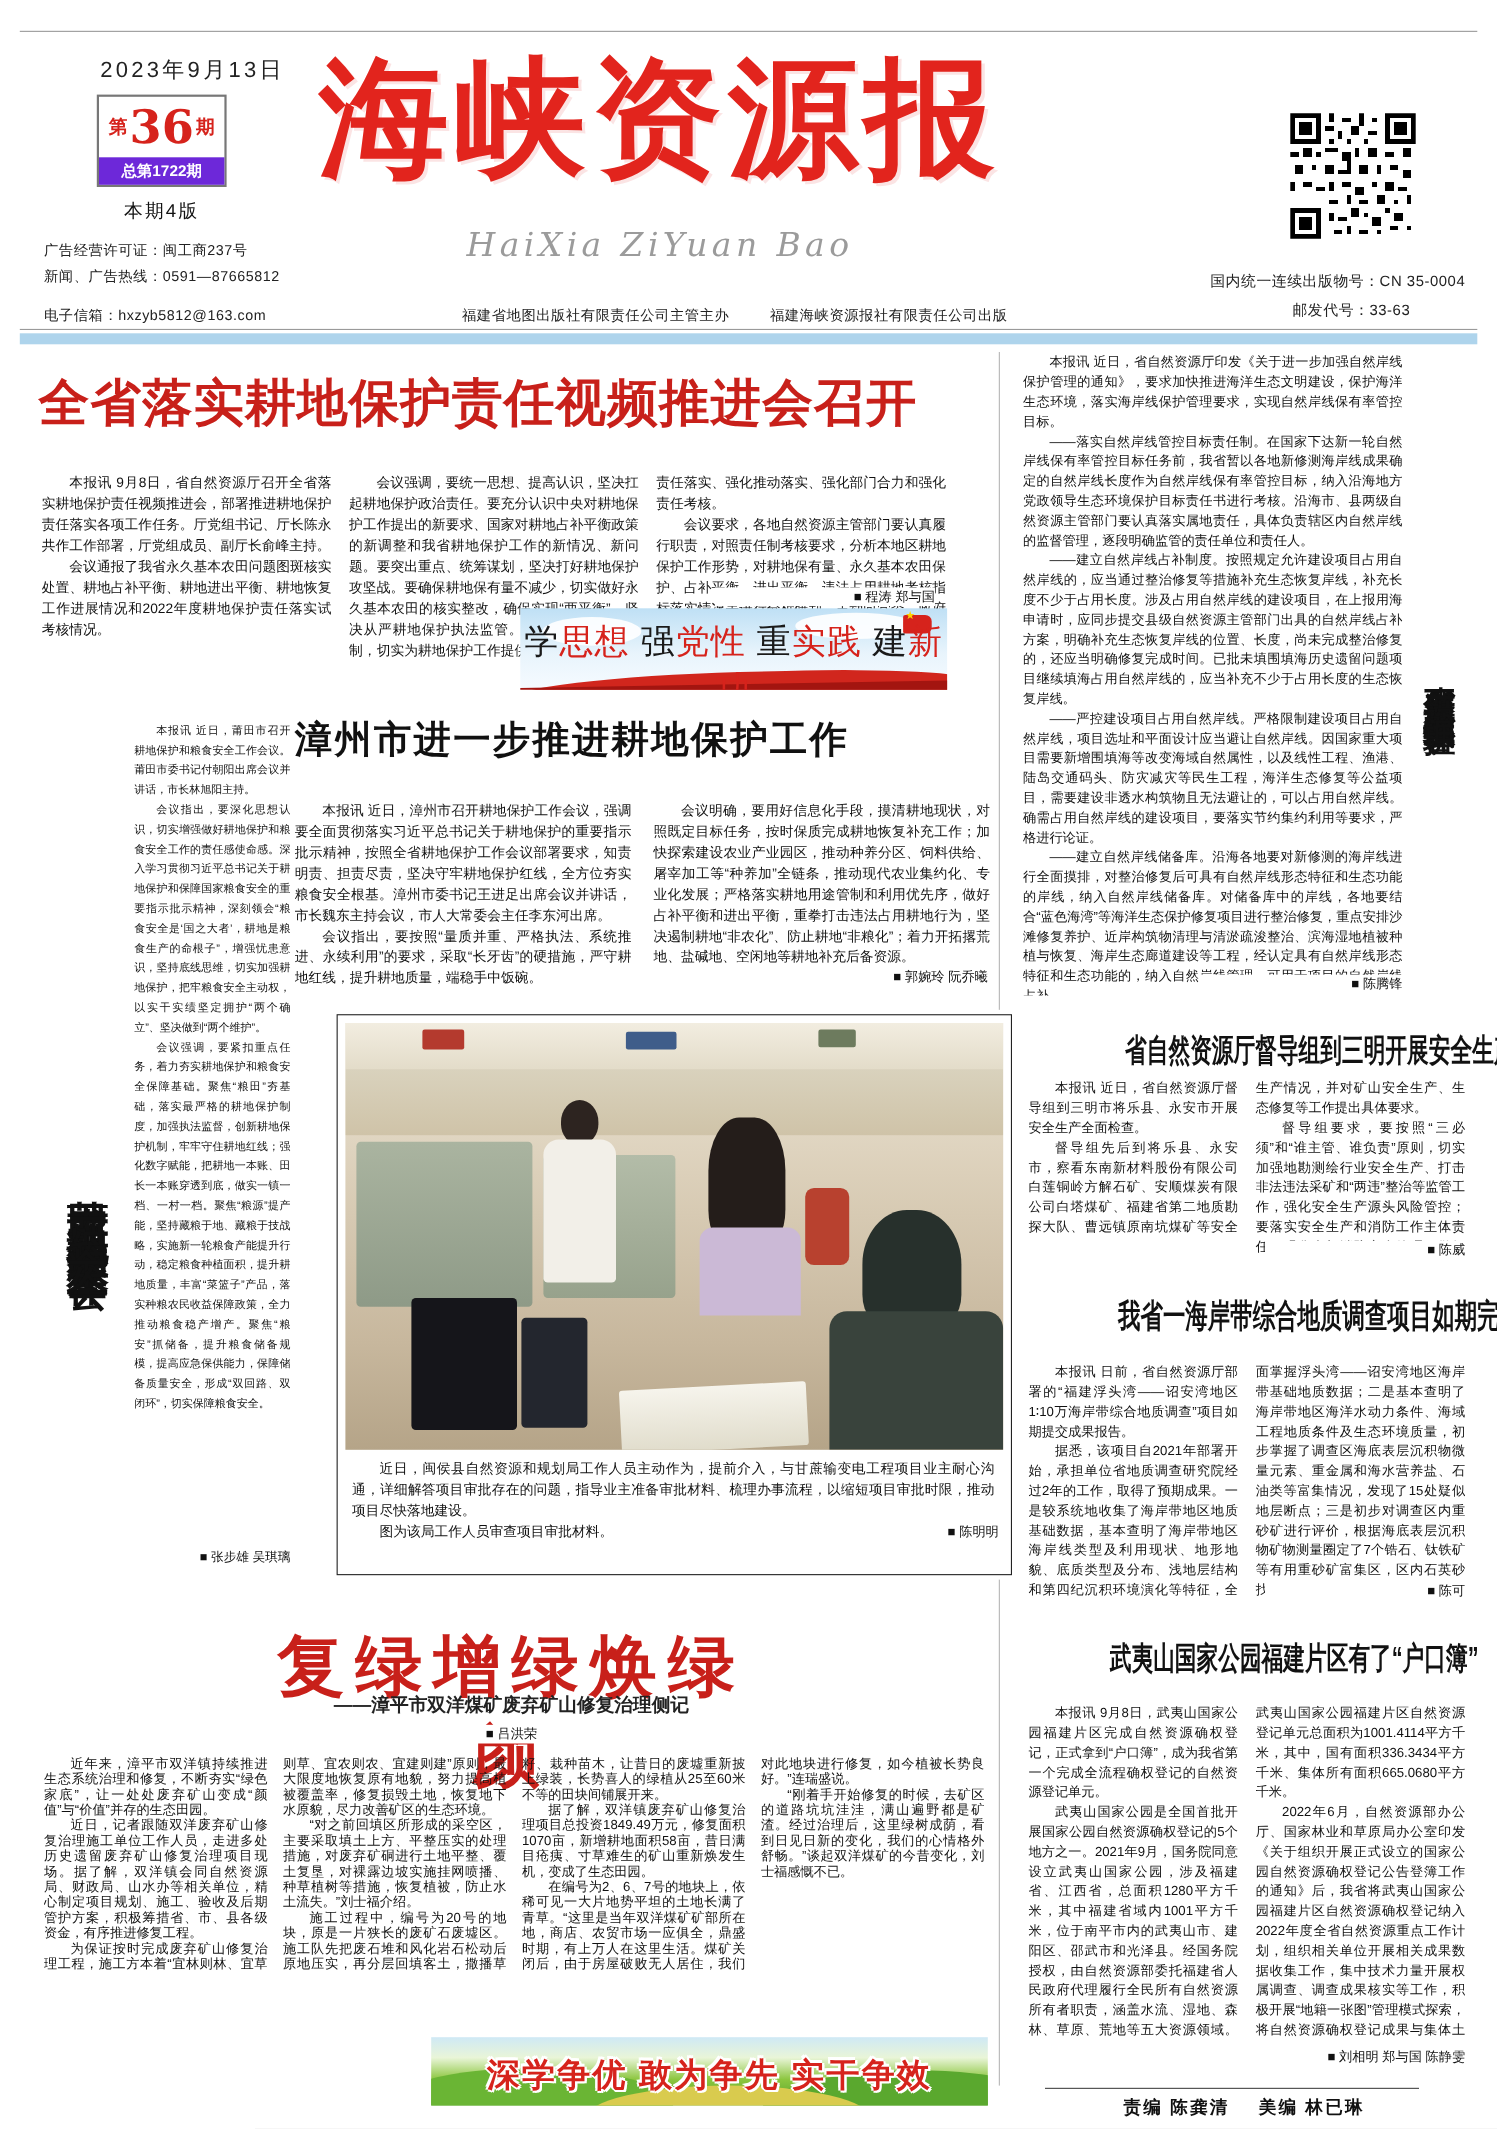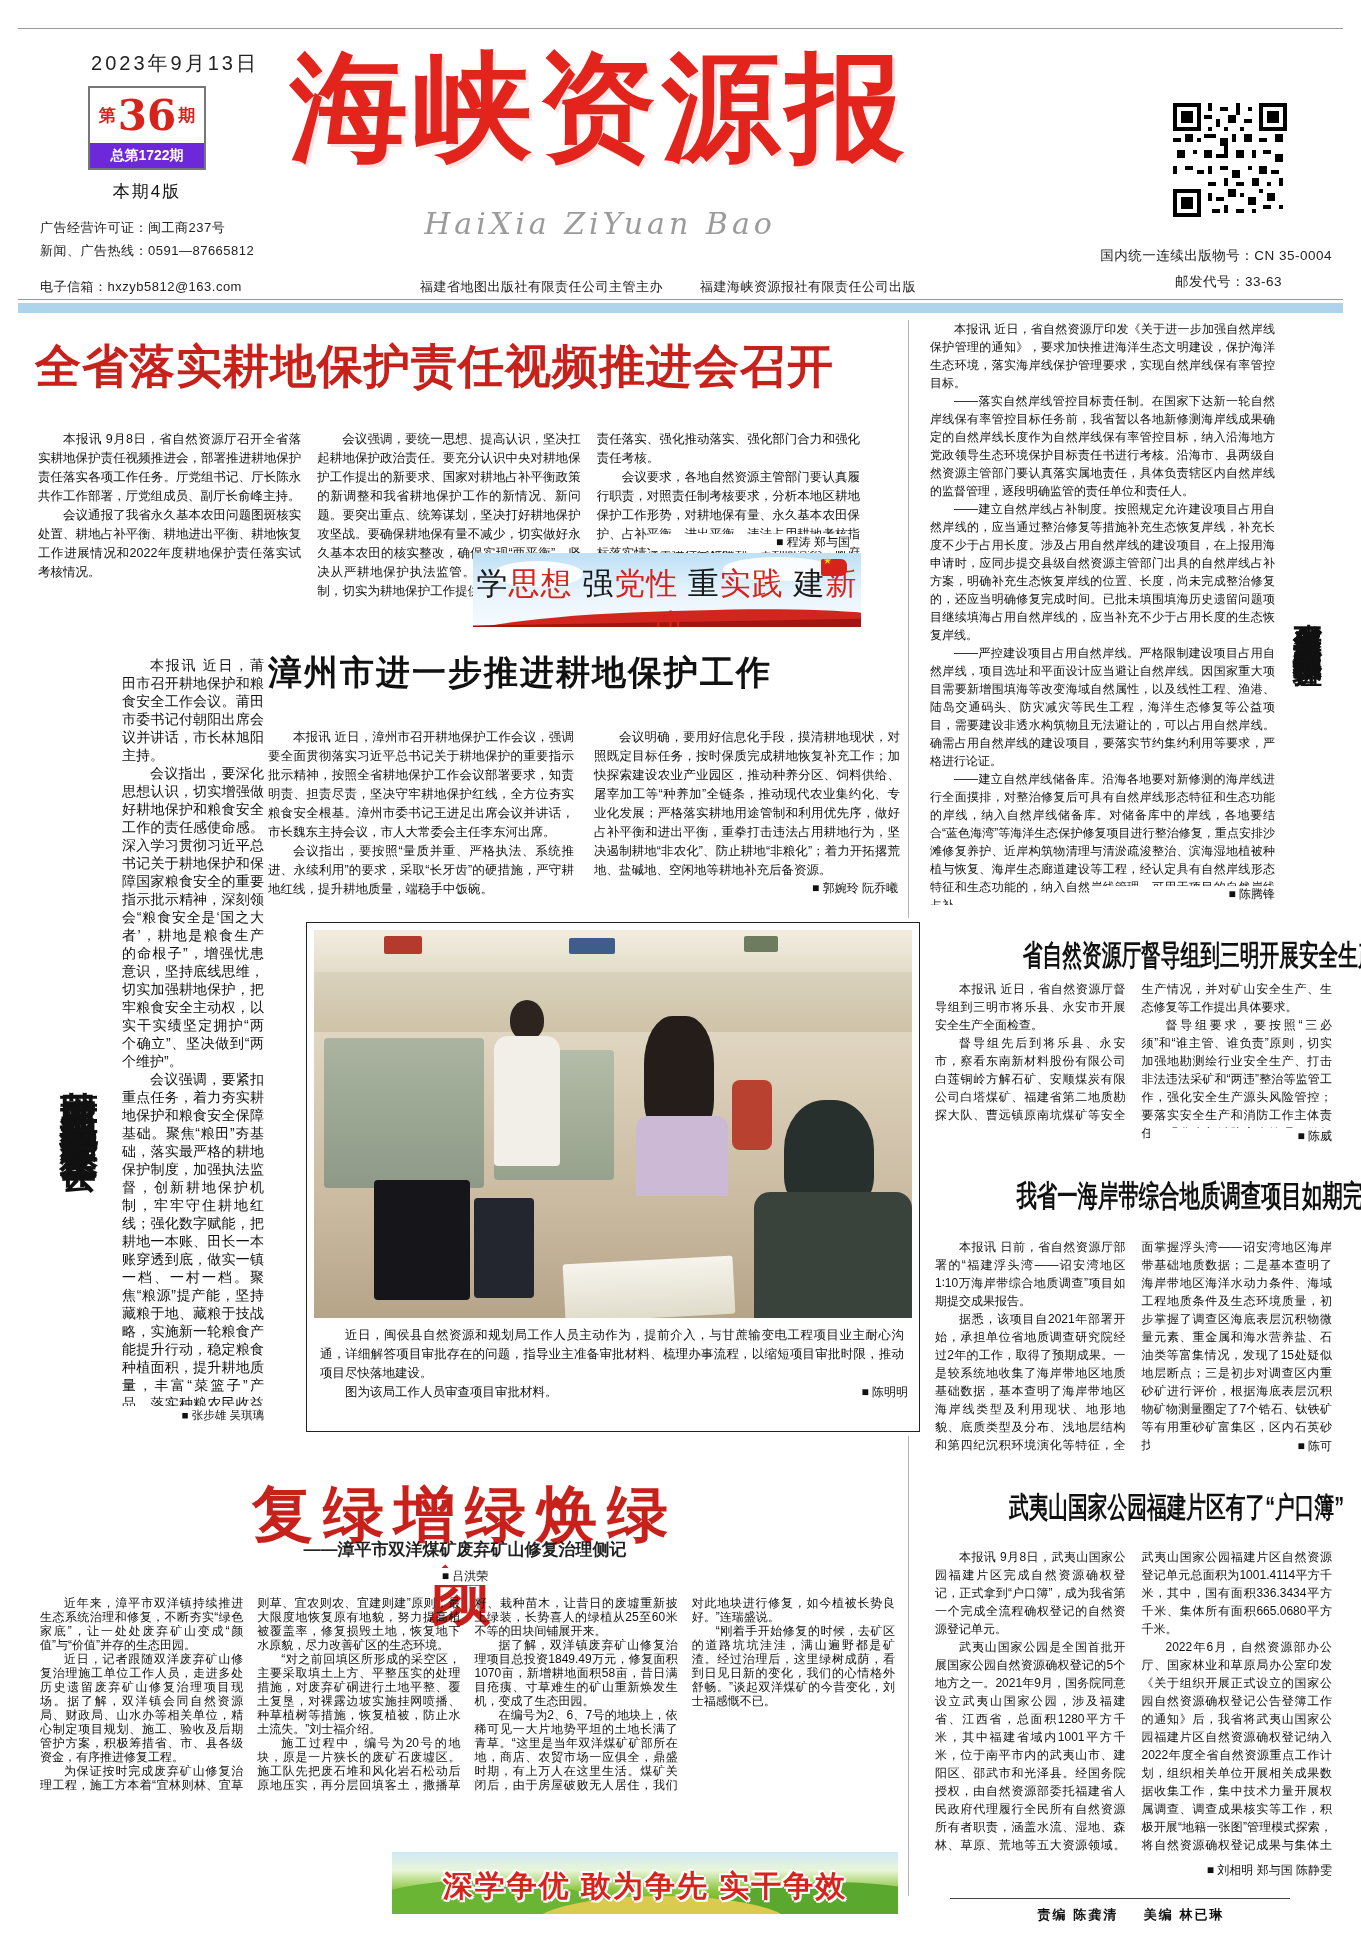--- a/index.html
+++ b/index.html
@@ -50,21 +50,21 @@
   .cloud{position:absolute;background:#fff;border-radius:50%;opacity:.9;}
   .slogan-ribbon{position:absolute;left:-10px;bottom:-6px;width:420px;height:22px;background:#d1261d;
      border-radius:50% 40% 0 0/90% 60% 0 0;transform:rotate(-1.5deg);}
   .slogan-ribbon2{position:absolute;left:-10px;bottom:-11px;width:420px;height:16px;background:#a31510;transform:rotate(-1deg);}
   .slogan-text{position:absolute;left:0;top:10px;width:100%;text-align:center;font-size:31px;font-weight:400;color:#1a1a1a;letter-spacing:1px;}
   .slogan-text .red{color:#d6231c;}
   .flag{position:absolute;right:14px;top:6px;width:26px;height:17px;background:#d6231c;border-radius:2px 6px 6px 2px;}
   .flag:after{content:"★";position:absolute;left:2px;top:-4px;color:#ffd200;font-size:10px;}
   
   .pt-vtitle{left:40px;top:754px;width:78px;height:680px;font-size:38px;letter-spacing:4px;line-height:78px;text-align:center;}
-  .pt-body{left:122px;top:656px;width:142px;height:750px;font-size:14px;line-height:18px;}
+  .pt-body{left:122px;top:656px;width:142px;height:750px;font-size:10px;line-height:18px;}
   .pt-byline{left:122px;top:1408px;width:142px;font-size:11.5px;}
   
   .zz-headline{left:268px;top:650px;width:632px;font-size:34px;letter-spacing:2px;}
   .zz-body{left:268px;top:728px;width:632px;height:174px;column-count:2;column-gap:20px;}
   .zz-byline{left:700px;top:880px;width:198px;}
   
   .photo-box{left:306px;top:922px;width:614px;height:510px;border:1px solid #222;box-sizing:border-box;background:#fff;}
   .photo{left:314px;top:930px;width:598px;height:388px;overflow:hidden;
      background:linear-gradient(180deg,#ece6d8 0%,#dcd0ba 35%,#c7b79d 75%,#b5a488 100%);}
   .ph{position:absolute;}
@@ -93,21 +93,21 @@
   .gr-byline{left:360px;top:1568px;width:210px;text-align:center;font-size:12px;}
   .gr-body{left:40px;top:1596px;width:855px;height:330px;column-count:4;column-gap:14px;font-size:12px;line-height:14px;}
   
   .green-banner{left:392px;top:1852px;width:506px;height:62px;overflow:hidden;
      background:linear-gradient(180deg,#cfe9f5 0%,#e9f5d8 30%,#8cc63f 62%,#53a02b 100%);}
   .hill{position:absolute;border-radius:50%;}
   .gb-text{position:absolute;left:0;top:14px;width:100%;text-align:center;font-size:30px;font-weight:900;color:#d6231c;letter-spacing:2px;
      text-shadow:-2px 0 #fff,2px 0 #fff,0 -2px #fff,0 2px #fff,2px 2px #fff,-2px -2px #fff;}
   
   .credits-rule{left:950px;top:1898px;width:340px;height:1px;background:#444;}
-  .credits{left:930px;top:1906px;width:402px;text-align:center;font-size:13px;letter-spacing:2px;font-weight:bold;}
+  .credits{left:930px;top:1906px;width:402px;text-align:center;font-size:16px;letter-spacing:2px;font-weight:bold;}
   .credits span{margin:0 10px;}
   
   .vdiv1{left:908px;top:320px;width:1px;height:598px;background:#b5b5b5;}
   .vdiv2{left:908px;top:1436px;width:1px;height:460px;background:#b5b5b5;}
 </style>
 </head>
 <body>
 
 <div id="page">
 

